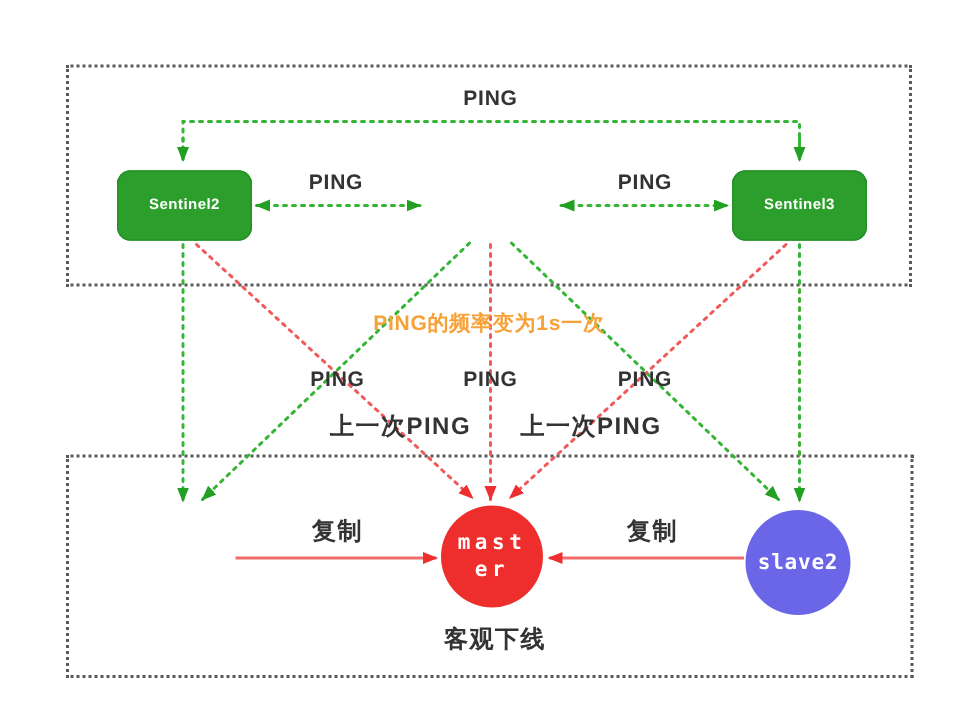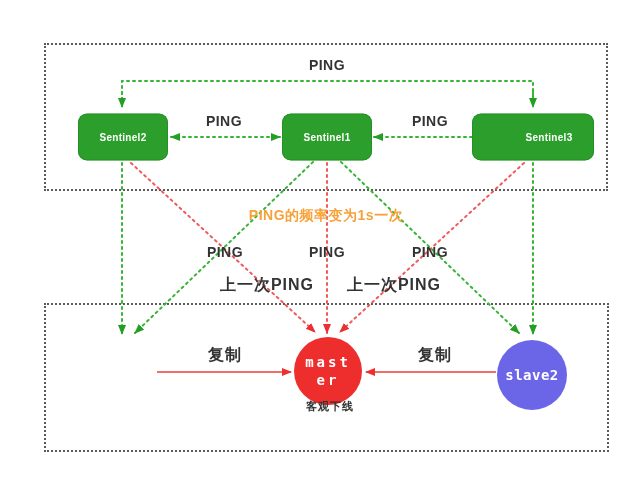--- a/index.html
+++ b/index.html
@@ -78,36 +78,35 @@
       <line x1="524" y1="163" x2="340" y2="332" marker-end="url(#mr)"></line>
     </g>
 
     <g stroke="#f26c6c" stroke-width="2" fill="none">
       <line x1="157" y1="372" x2="291" y2="372" marker-end="url(#mr)"></line>
       <line x1="496" y1="372" x2="366" y2="372" marker-end="url(#mr)"></line>
     </g>
   </svg>
 
   <div class="sentinel" style="left:123px;top:137px;">Sentinel2</div>
-  <div class="sentinel" style="left:327px;top:137px;">Sentinel1</div>
-  <div class="sentinel" style="left:533px;top:137px;padding-left:32px;">Sentinel3</div>
+  <div class="sentinel" style="left:533px;top:137px;">Sentinel3</div>
 
   <div class="lbl" style="left:327px;top:65px;">PING</div>
   <div class="lbl" style="left:224px;top:121px;">PING</div>
   <div class="lbl" style="left:430px;top:121px;">PING</div>
 
   <div class="lbl orange" style="left:326px;top:216px;">PING的频率变为1s一次</div>
   <div class="lbl" style="left:225px;top:252px;">PING</div>
   <div class="lbl" style="left:327px;top:252px;">PING</div>
   <div class="lbl" style="left:430px;top:252px;">PING</div>
   <div class="lbl cn" style="left:267px;top:285px;">上一次PING</div>
   <div class="lbl cn" style="left:394px;top:285px;">上一次PING</div>
 
   <div class="node-circle master" style="left:328px;top:371px;justify-content:center;">
     <span>master</span>
   </div>
   <div class="node-circle slave" style="left:532px;top:375px;">slave2</div>
 
   <div class="lbl cn" style="left:225px;top:355px;">复制</div>
   <div class="lbl cn" style="left:435px;top:355px;">复制</div>
-  <div class="lbl cn" style="left:330px;top:406px;font-size:11px;">客观下线</div>
+  <div class="lbl cn" style="left:330px;top:427px;font-size:16px;">客观下线</div>
 
 </div>
 
 </body></html>

